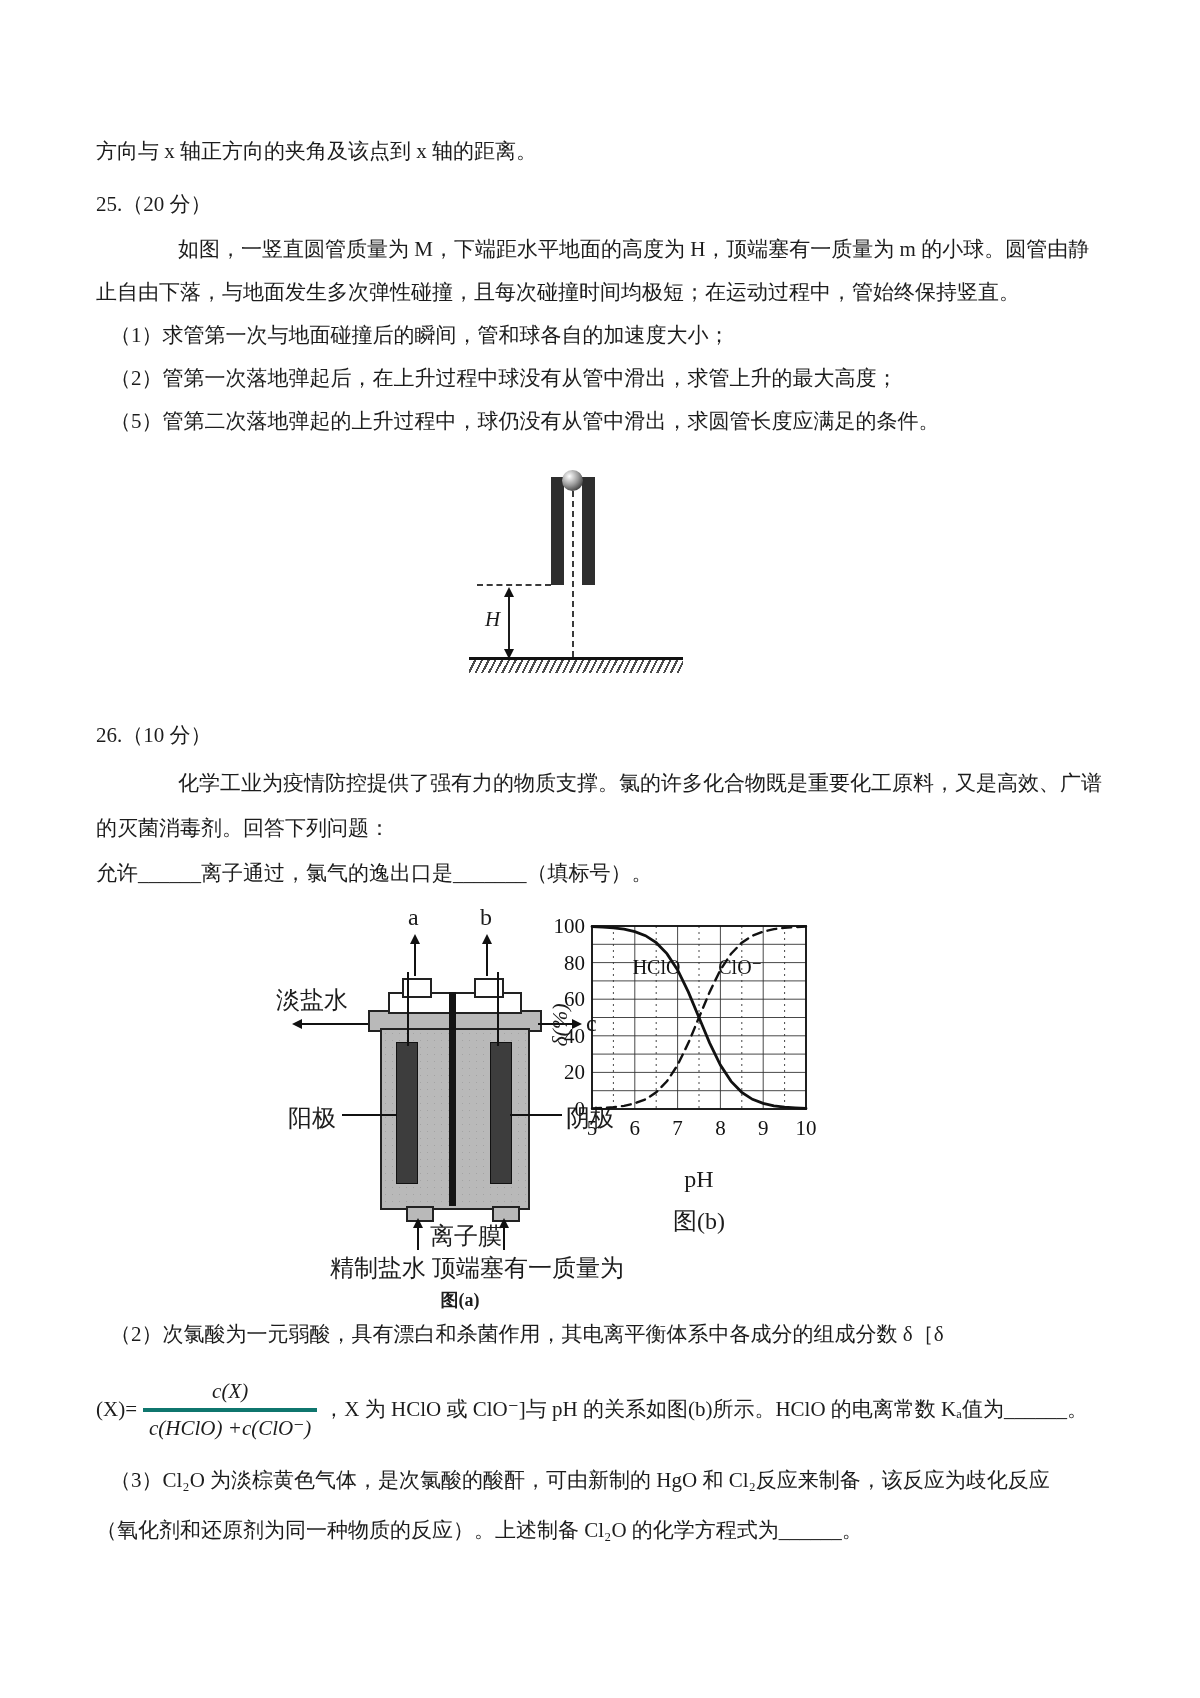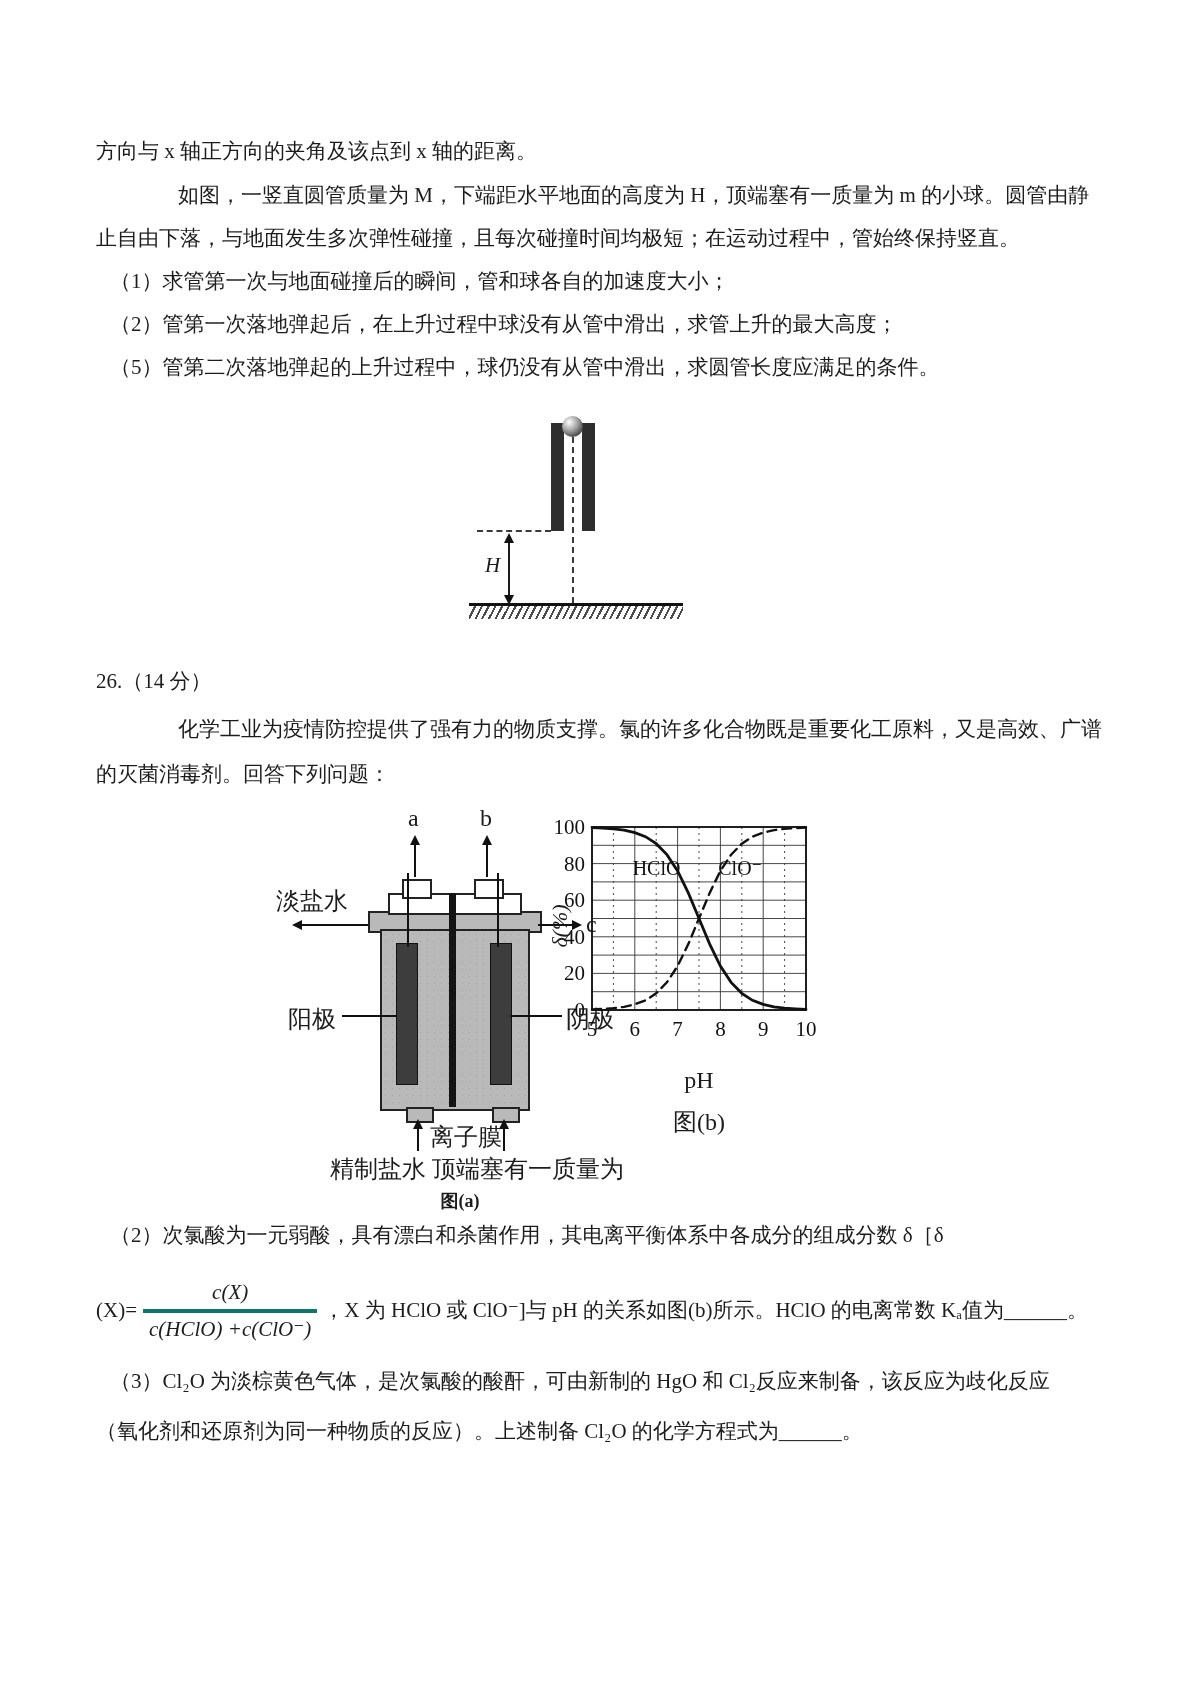--- a/index.html
+++ b/index.html
@@ -71,44 +71,46 @@
   .frac .num{display:block;padding:2px 14px 4px;border-bottom:4px solid #0f766e;}
   .frac .den{display:block;padding:4px 6px 0;}
 </style>
 </head>
 <body>
 
 <div class="page">
 
   <div class="ln">方向与 x 轴正方向的夹角及该点到 x 轴的距离。</div>
 
+  <div class="qnum">25.（20 分）</div>
 
   <div class="l43 indent" style="margin-top:8px">如图，一竖直圆管质量为 M，下端距水平地面的高度为 H，顶端塞有一质量为 m 的小球。圆管由静</div>
   <div class="l43">止自由下落，与地面发生多次弹性碰撞，且每次碰撞时间均极短；在运动过程中，管始终保持竖直。</div>
   <div class="l43 indent-s">（1）求管第一次与地面碰撞后的瞬间，管和球各自的加速度大小；</div>
   <div class="l43 indent-s">（2）管第一次落地弹起后，在上升过程中球没有从管中滑出，求管上升的最大高度；</div>
   <div class="l43 indent-s">（5）管第二次落地弹起的上升过程中，球仍没有从管中滑出，求圆管长度应满足的条件。</div>
 
   <div class="fig25">
     <div class="tube-bar" style="left:88px"></div>
     <div class="tube-bar" style="left:119px"></div>
     <div class="ball"></div>
     <div class="center-dash"></div>
     <div class="hdash"></div>
     <div class="hline-arrow"></div>
     <div class="arr up" style="left:41px;top:110px"></div>
     <div class="arr down" style="left:41px;top:172px"></div>
     <div class="hlabel">H</div>
     <div class="ground"></div>
   </div>
 
-  <div class="qnum" style="margin-top:30px">26.（14 分）</div>
+  <div class="qnum" style="margin-top:30px">26.（10 分）</div>
 
   <div class="l45 indent" style="margin-top:10px">化学工业为疫情防控提供了强有力的物质支撑。氯的许多化合物既是重要化工原料，又是高效、广谱</div>
   <div class="l45">的灭菌消毒剂。回答下列问题：</div>
+  <div class="l45">允许______离子通过，氯气的逸出口是_______（填标号）。</div>
 
   <div class="figrow">
 
     <div class="cell">
       <div class="flange"></div>
       <div class="tank"></div>
       <div class="lid"></div>
       <div class="nozzle" style="left:134px"></div>
       <div class="nozzle" style="left:206px"></div>
       <div class="divider"></div>

